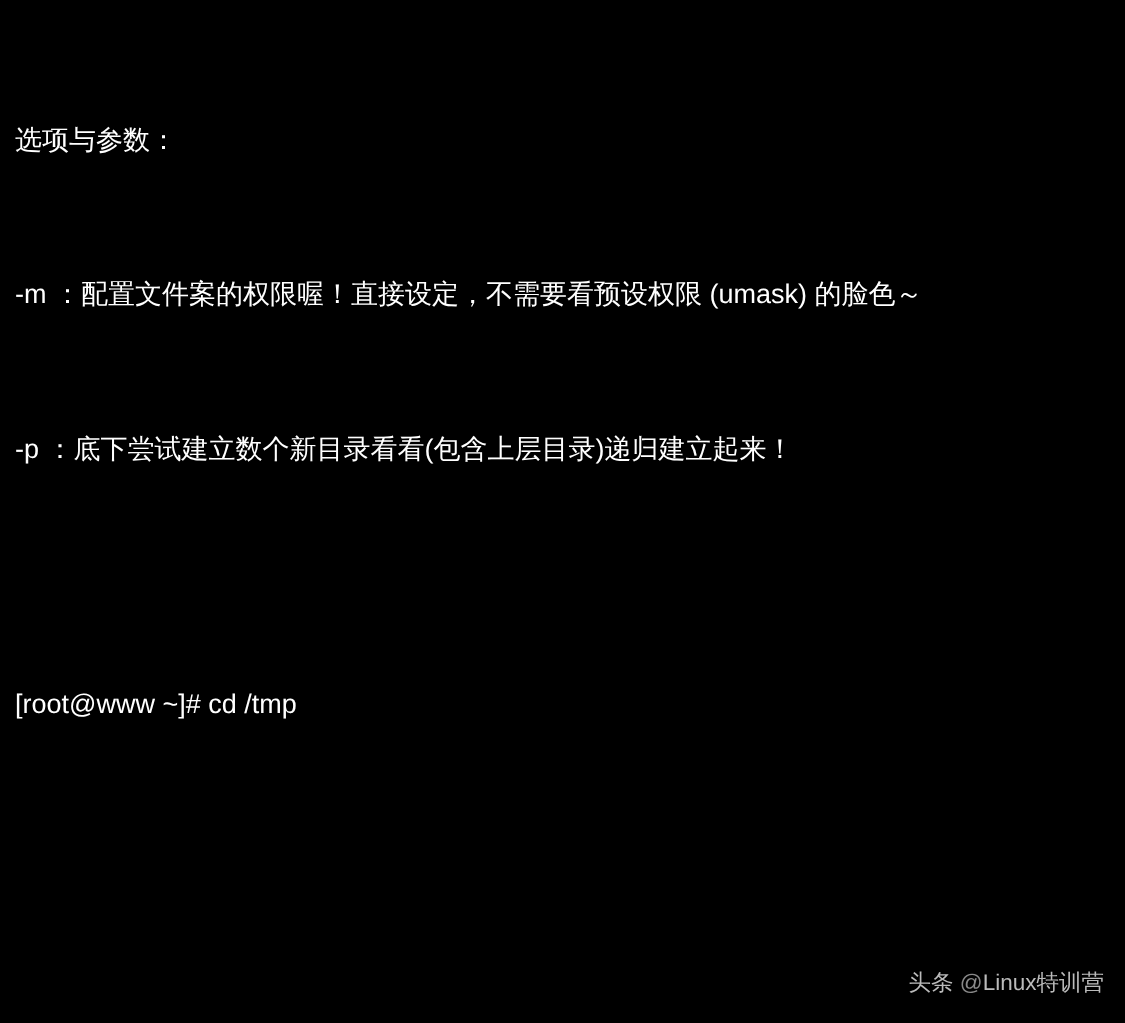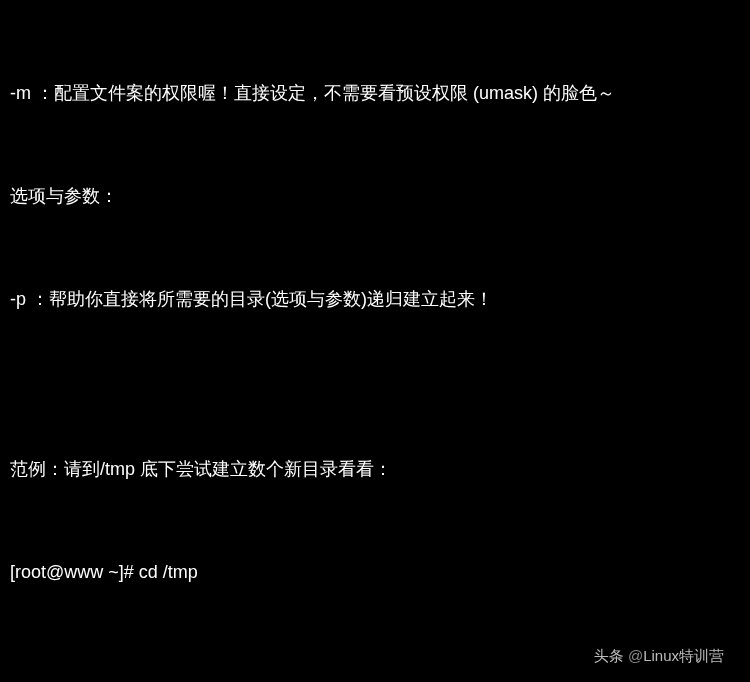--- a/index.html
+++ b/index.html
@@ -22,37 +22,36 @@
     .terminal {
       white-space: pre-wrap;
       word-break: break-all;
     }
     .line {
       display: block;
     }
     .watermark {
       position: absolute;
       bottom: 12px;
-      right: 26px;
+      right: 14px;
       font-size: 15px;
       color: #bbb;
     }
     .watermark .at {
       color: #888;
     }
   </style>
 </head>
 <body>
 
 <div class="terminal">
+  <span class="line">选项与参数：</span>
   <span class="line">-m ：配置文件案的权限喔！直接设定，不需要看预设权限 (umask) 的脸色～</span>
-  <span class="line">选项与参数：</span>
-  <span class="line">-p ：帮助你直接将所需要的目录(选项与参数)递归建立起来！</span>
+  <span class="line">-p ：底下尝试建立数个新目录看看(包含上层目录)递归建立起来！</span>
   <span class="line"></span>
-  <span class="line">范例：请到/tmp 底下尝试建立数个新目录看看：</span>
   <span class="line">[root@www ~]# cd /tmp</span>
   
   
   
   
   
   
   <span class="line"></span>
   
   

